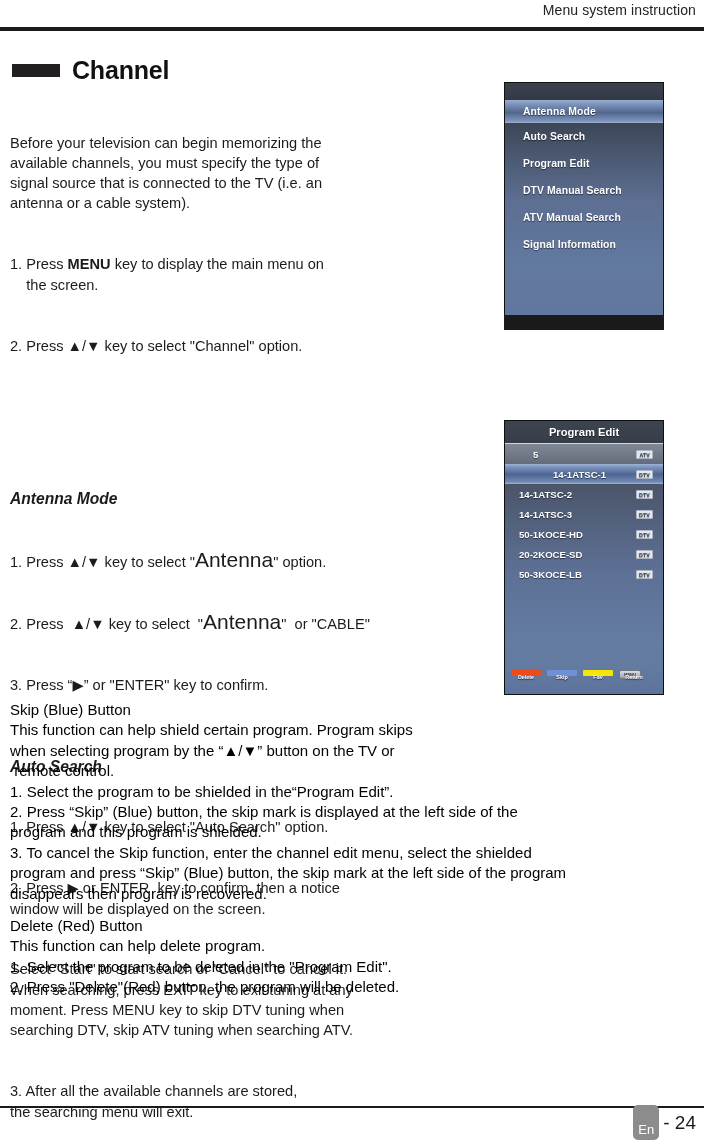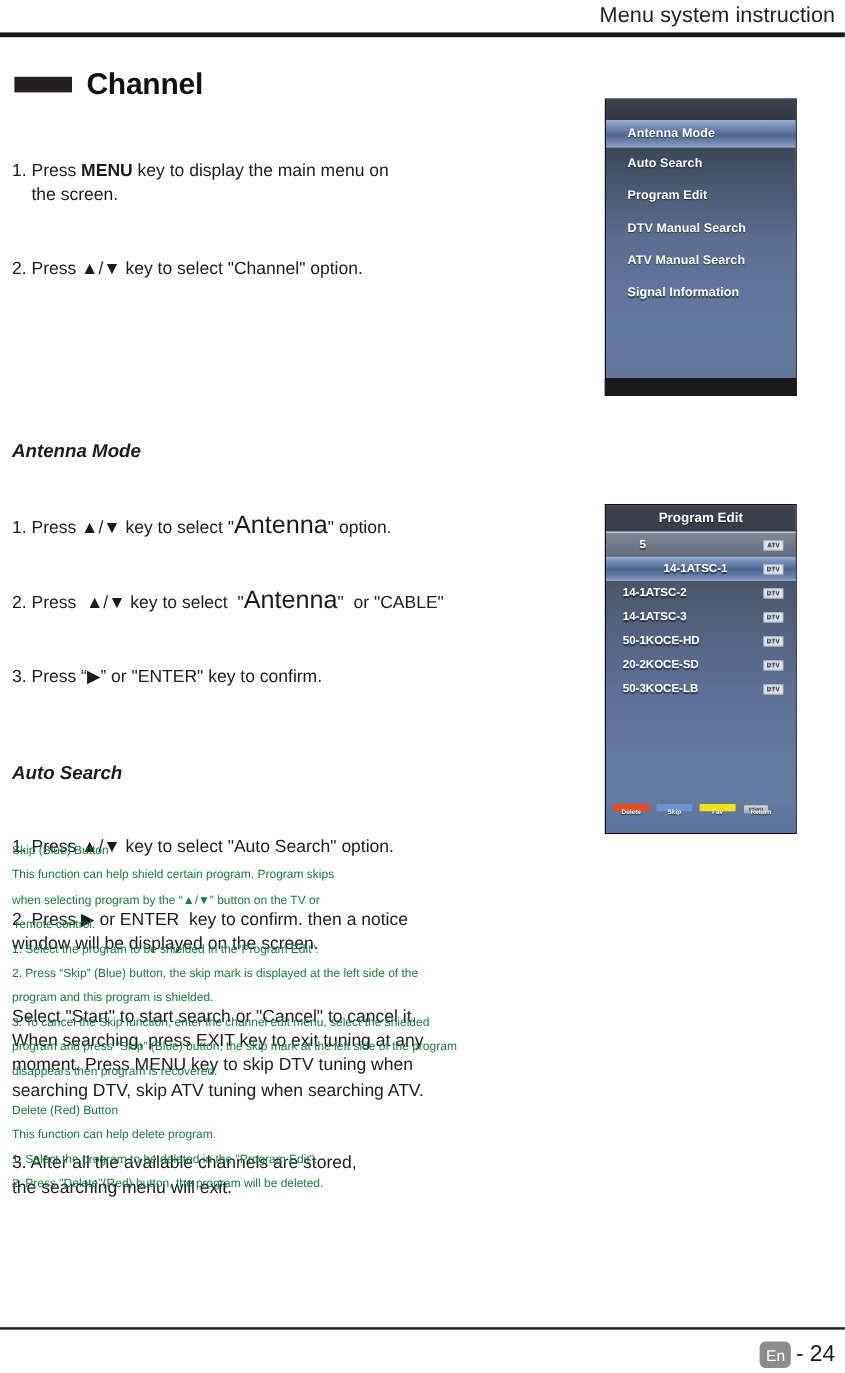--- a/index.html
+++ b/index.html
@@ -21,21 +21,21 @@
     position: absolute;
     top: 0;
     left: 0;
     width: 704px;
     height: 34px;
   }
   .header-title {
     position: absolute;
     right: 8px;
     top: 2px;
-    font-size: 18px;
+    font-size: 14px;
     color: #222;
     letter-spacing: .1px;
     white-space: nowrap;
     margin-left: 13px;
   }
   .header-rule {
     position: absolute;
     left: 0;
     top: 27px;
     width: 704px;
@@ -85,23 +85,23 @@
   .copy b { font-weight: bold; }
   .copy .blk { display: block; }
   .copy .gap { display: block; height: 11px; }
   .copy .big { font-size: 21px; }
 
   
   .copy-wide {
     position: absolute;
     left: 10px;
     width: 660px;
-    font-size: 10px;
+    font-size: 15px;
     line-height: 20.4px;
-    color: #15803d;
+    color: #000000;
   }
   #copy-skip { top: 700px; }
   #copy-delete { top: 916px; }
 
   
   .osd {
     position: absolute;
     box-sizing: border-box;
   }
   #osd-antenna {
@@ -253,21 +253,21 @@
     bottom: 4px;
     display: flex;
     align-items: center;
     gap: 4px;
   }
   .footer-lang {
     background: #8c8c8c;
     color: #ffffff;
     font-size: 13px;
     border-radius: 5px;
-    padding: 5px 5px 3px 5px;
+    padding: 18px 5px 3px 5px;
     line-height: 14px;
   }
   .footer-page {
     font-size: 19px;
     color: #1a1a1a;
   }
 </style>
 </head>
 <body>
 
@@ -275,20 +275,24 @@
   <div class="header-title">Menu system instruction</div>
   <div class="header-rule"></div>
 </div>
 
 <div class="section-title-wrap">
   <div class="section-bullet"></div>
   <div class="section-title">Channel</div>
 </div>
 
 <div class="copy">
+  <span class="blk">Before your television can begin memorizing the
+available channels, you must specify the type of
+signal source that is connected to the TV (i.e. an
+antenna or a cable system).</span>
   <span class="blk"><span>1. Press </span><b>MENU</b><span> key to display the main menu on
     the screen.</span></span>
   <span class="blk">2. Press ▲/▼ key to select "Channel" option.</span>
 
   <span class="gap"></span>
 
   <span class="sub">Antenna Mode</span>
   <span class="blk"><span>1. Press ▲/▼ key to select "</span><span class="big">Antenna</span><span>" option.</span></span>
   <span class="blk"><span>2. Press  ▲/▼ key to select  "</span><span class="big">Antenna</span><span>"  or "CABLE"</span></span>
   <span class="blk">3. Press “▶” or "ENTER" key to confirm.</span>

